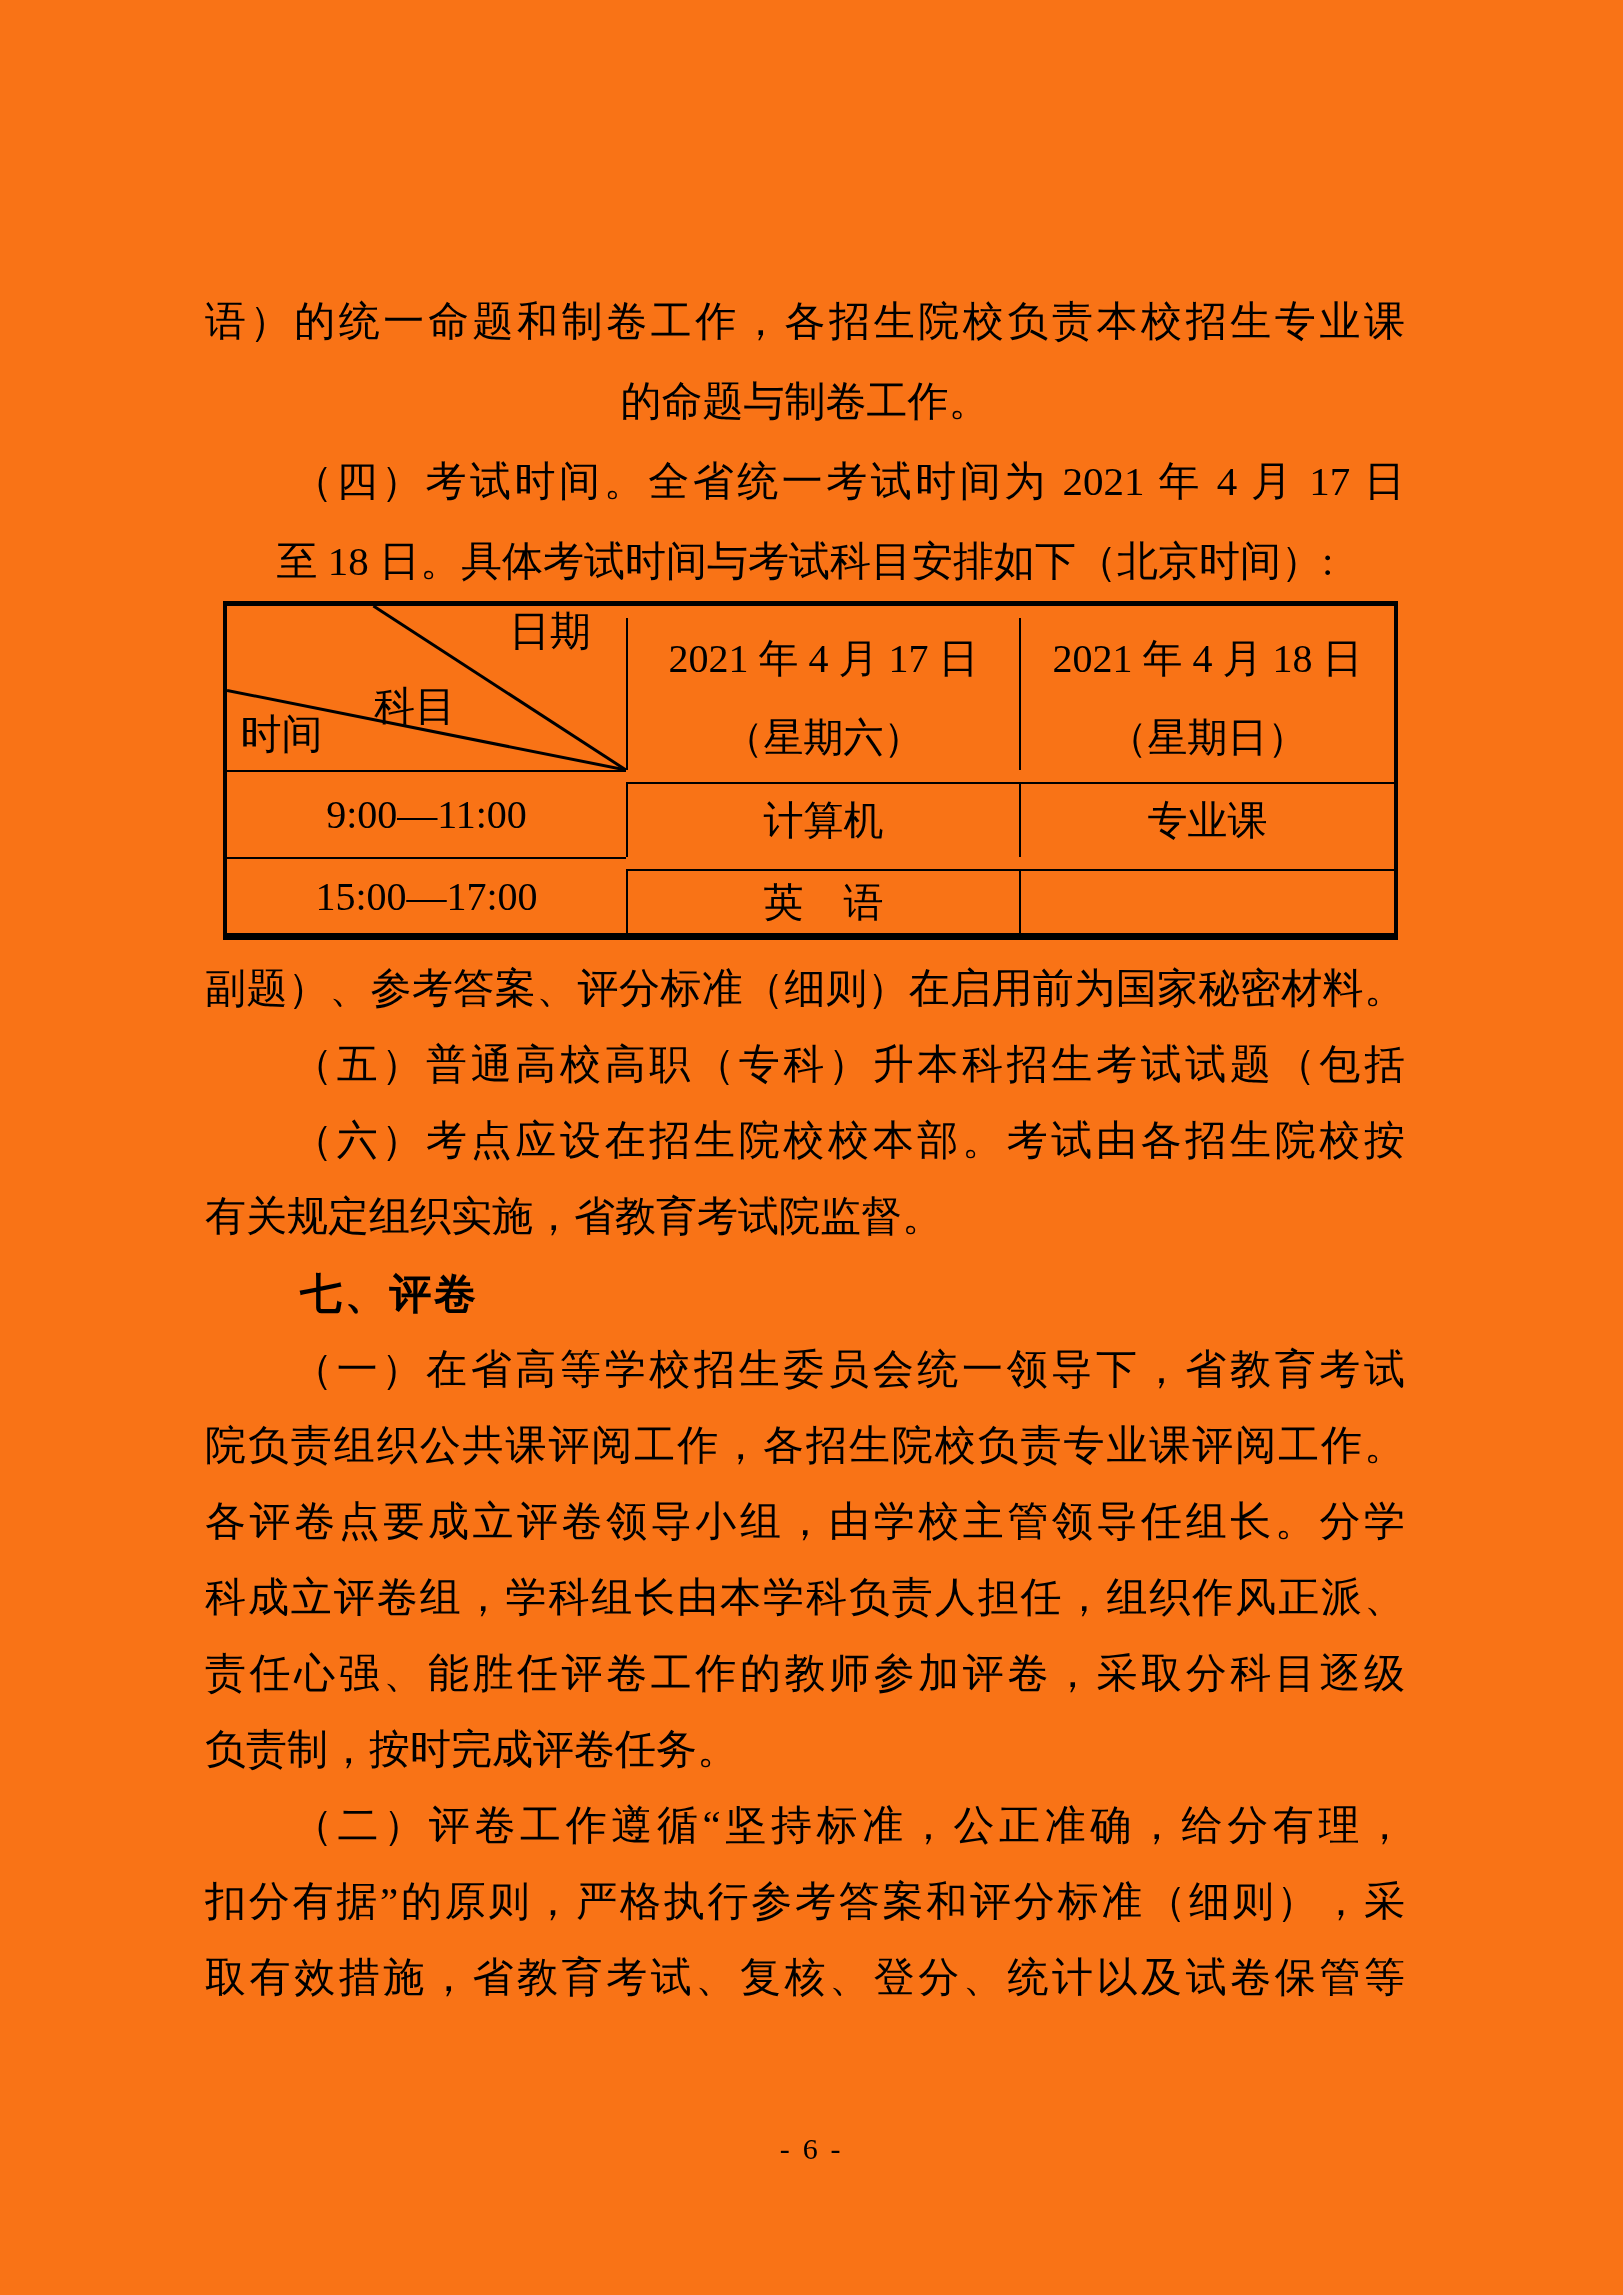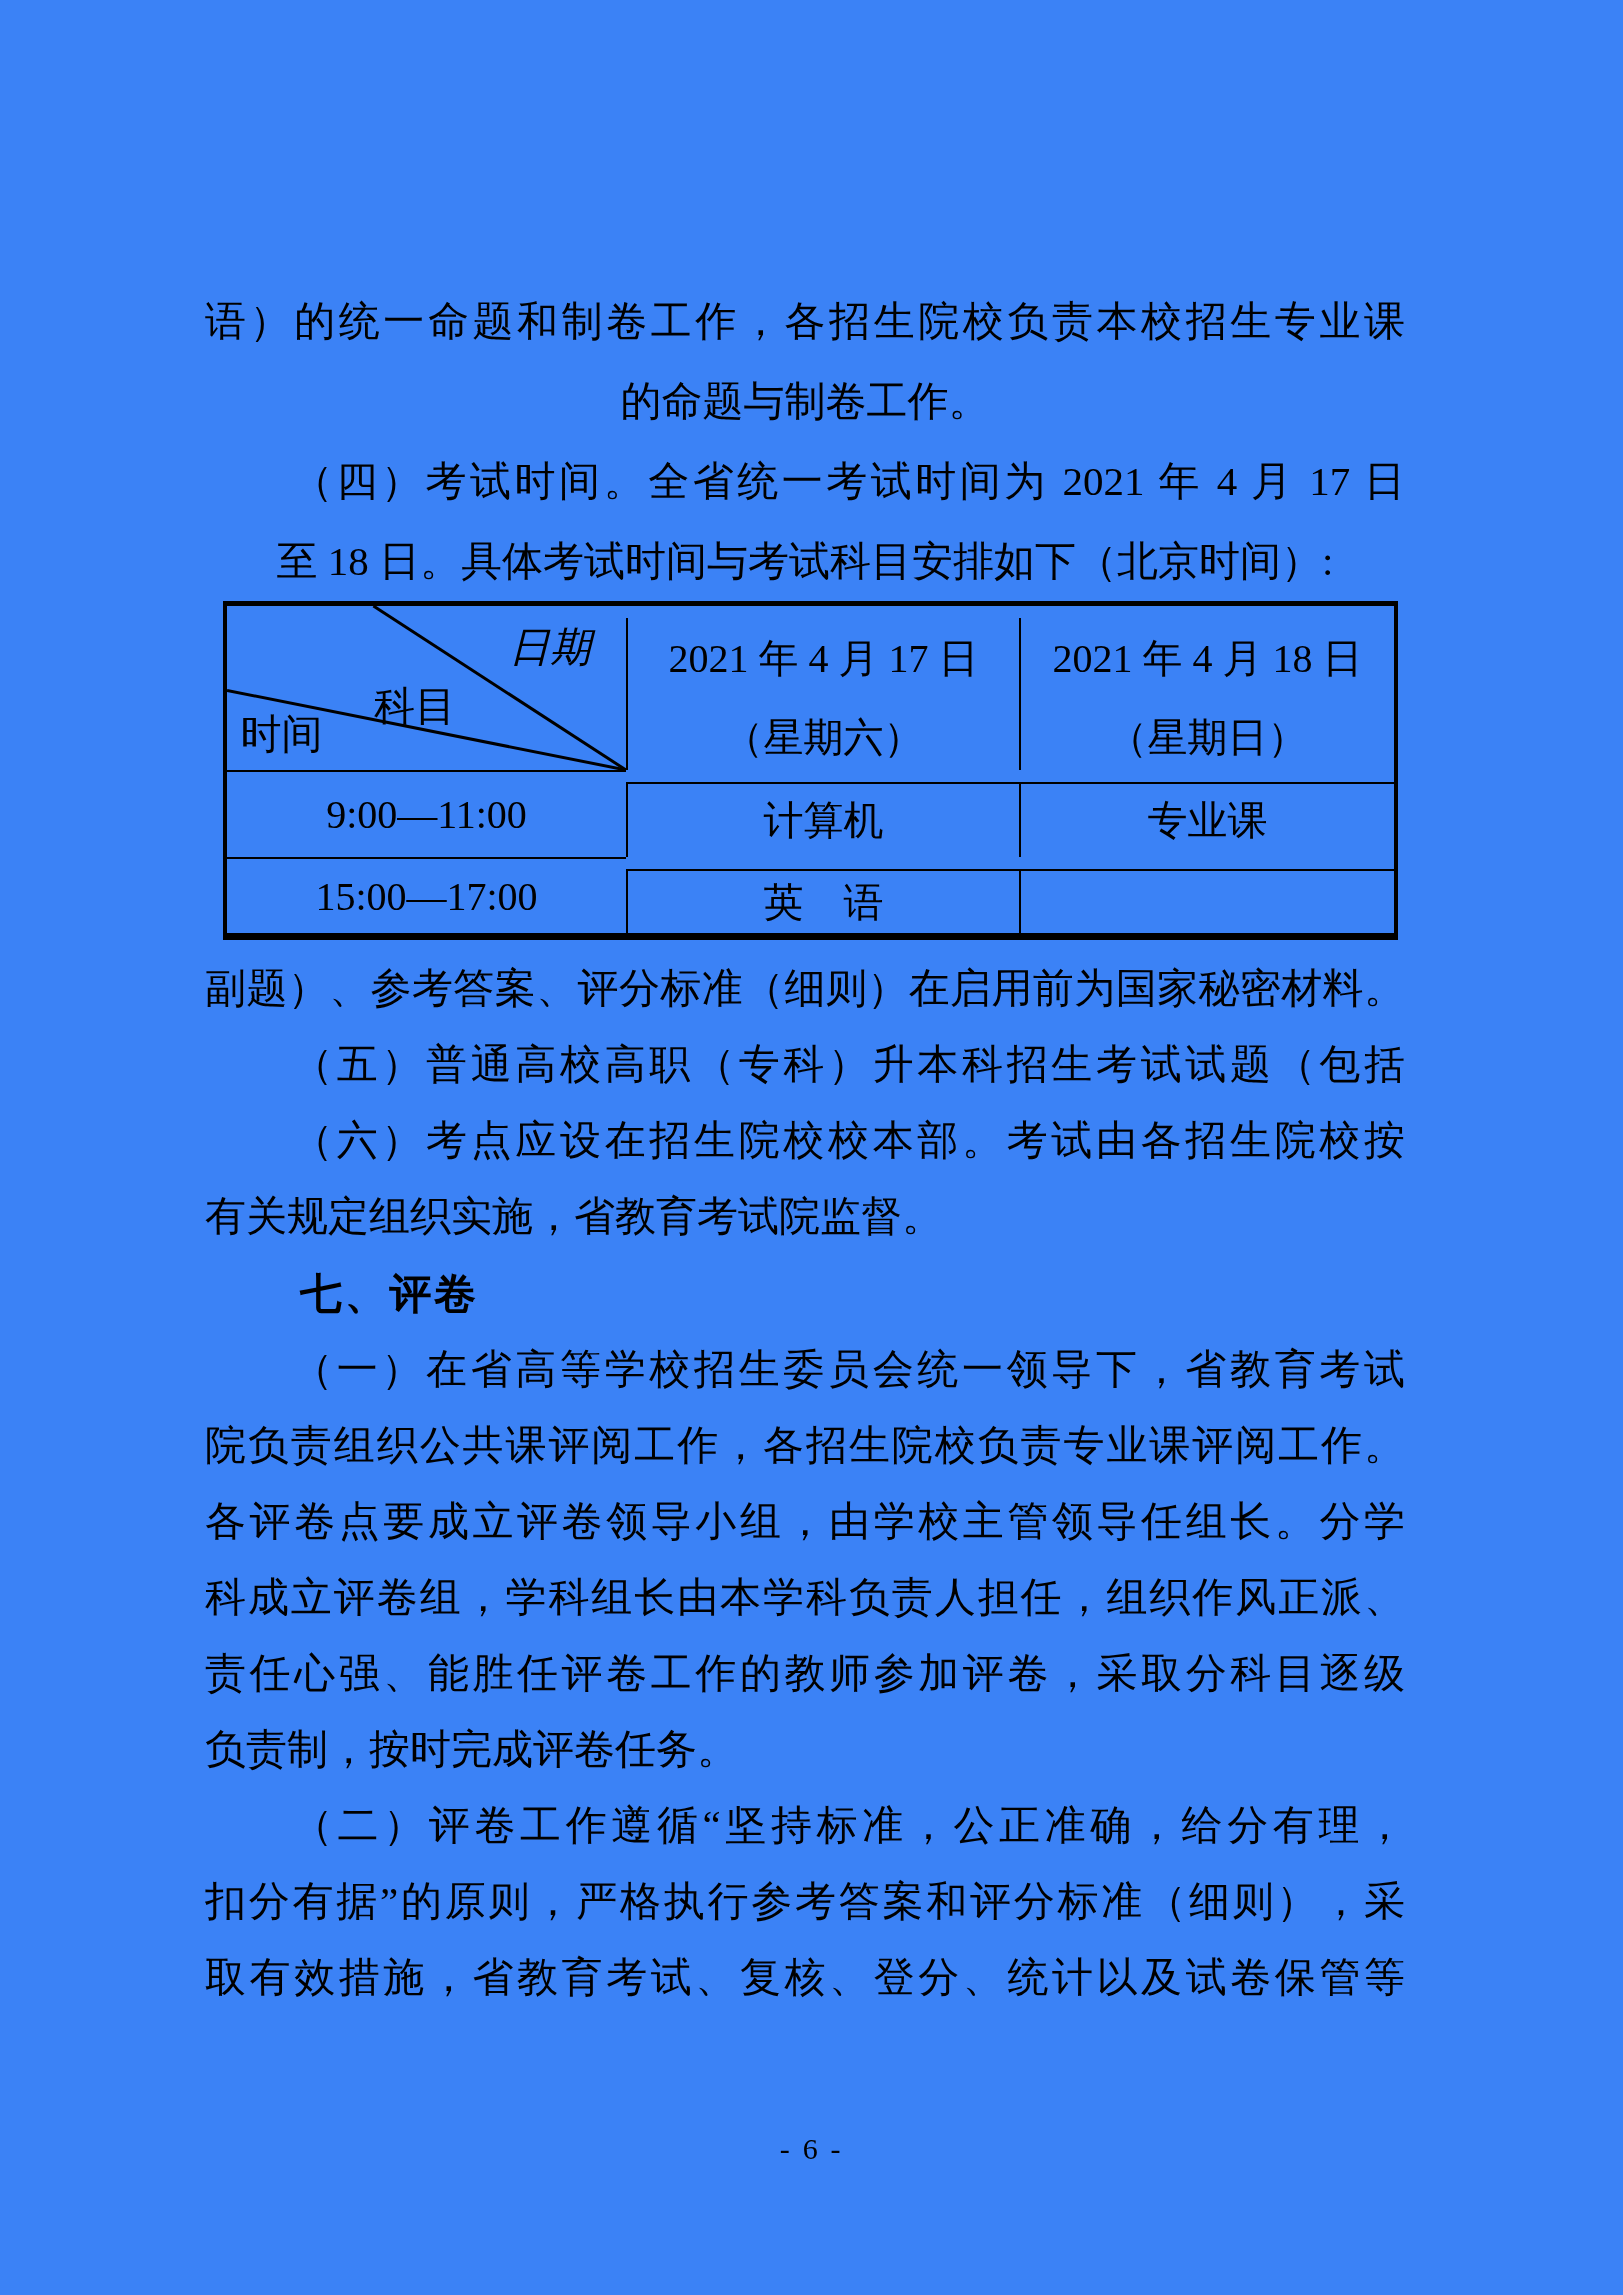--- a/index.html
+++ b/index.html
@@ -1,21 +1,21 @@
 <!DOCTYPE html>
 <html style="font-size:11px"><head>
 <meta charset="utf-8">
 <style>
   html, body { margin: 0; padding: 0; background: #888; }
   .page {
     position: relative;
     width: 1623px;
     height: 2295px;
     margin: 0 auto;
-    background: #3b82f6;
+    background: #f97316;
     color: #000000;
     font-family: "Liberation Serif", "DejaVu Serif", serif;
     overflow: hidden;
   }
   .tblock {
     position: absolute;
     left: 205px;
     width: 1200px;
     font-size: 41px;
   }
@@ -80,21 +80,21 @@
     display: flex;
     align-items: center;
     justify-content: center;
   }
   .corner svg {
     position: absolute;
     left: 0; top: 0;
     width: 100%; height: 100%;
   }
   .corner .clabel { position: absolute; font-size: 41px; line-height: 45px; }
-  .lab-date { top: 19px; right: 35px; font-style: italic; }
+  .lab-date { top: 3px; right: 35px; }
   .lab-subj { left: 147px; top: 78px; text-align: center; }
   .lab-time { left: 13.6px; bottom: 13px; }
   .footer {
     position: absolute;
     left: 0;
     top: 2128px;
     width: 1623px;
     height: 41px;
     line-height: 41px;
     text-align: center;

